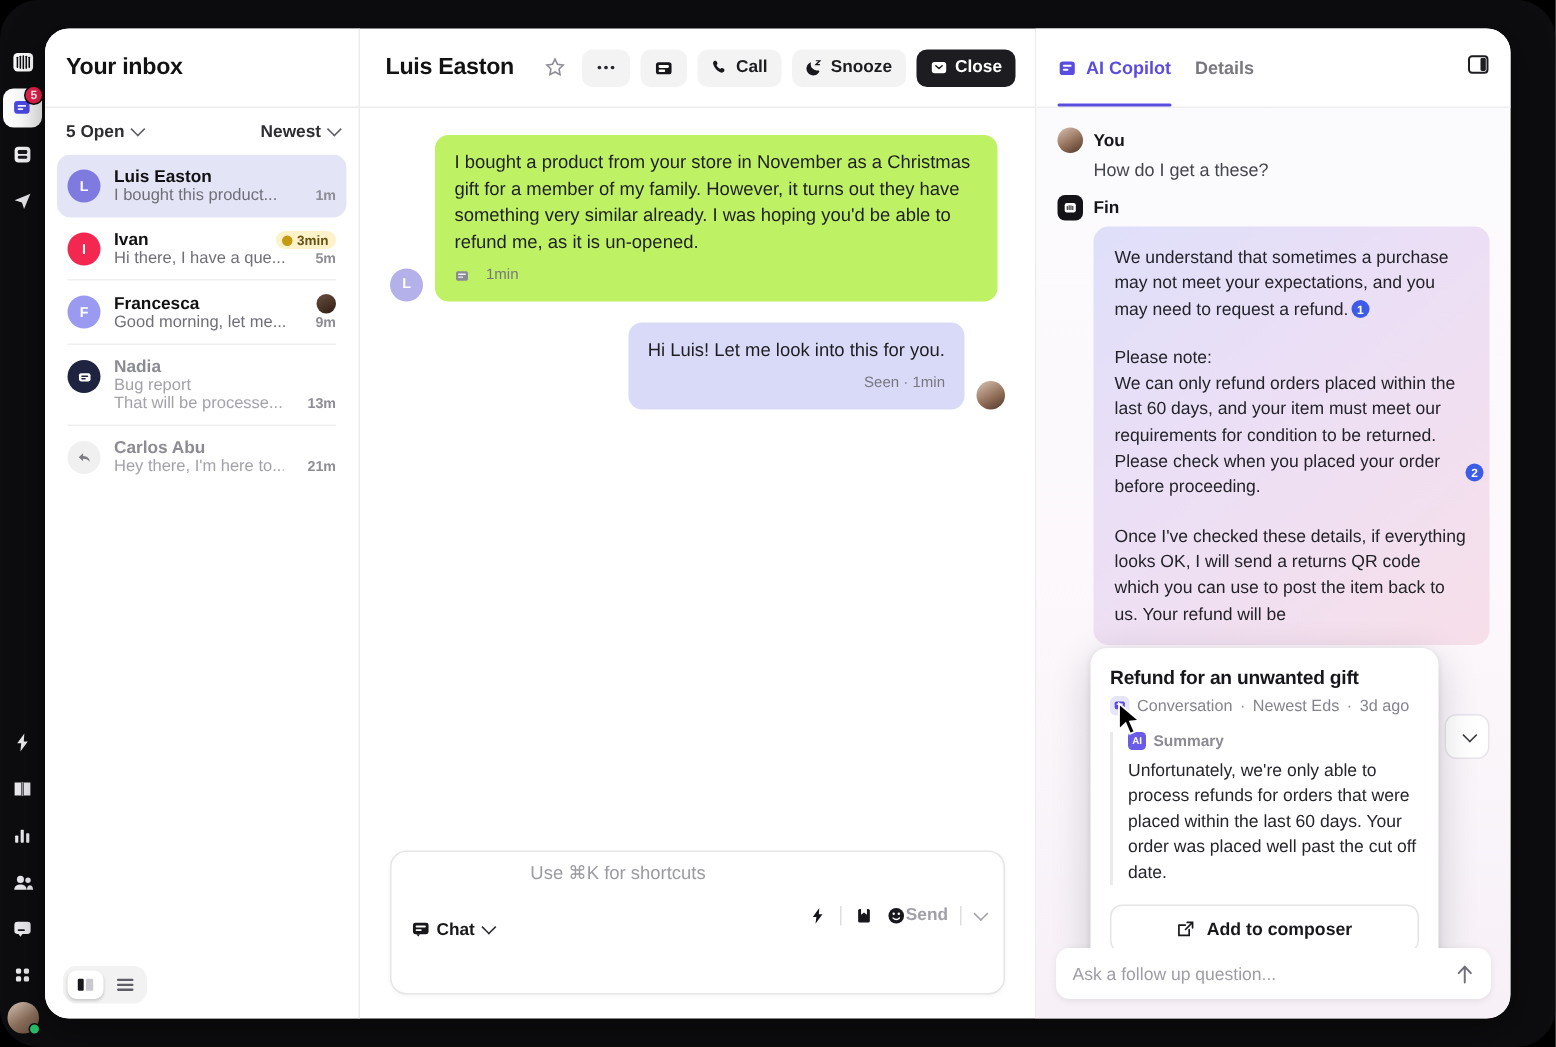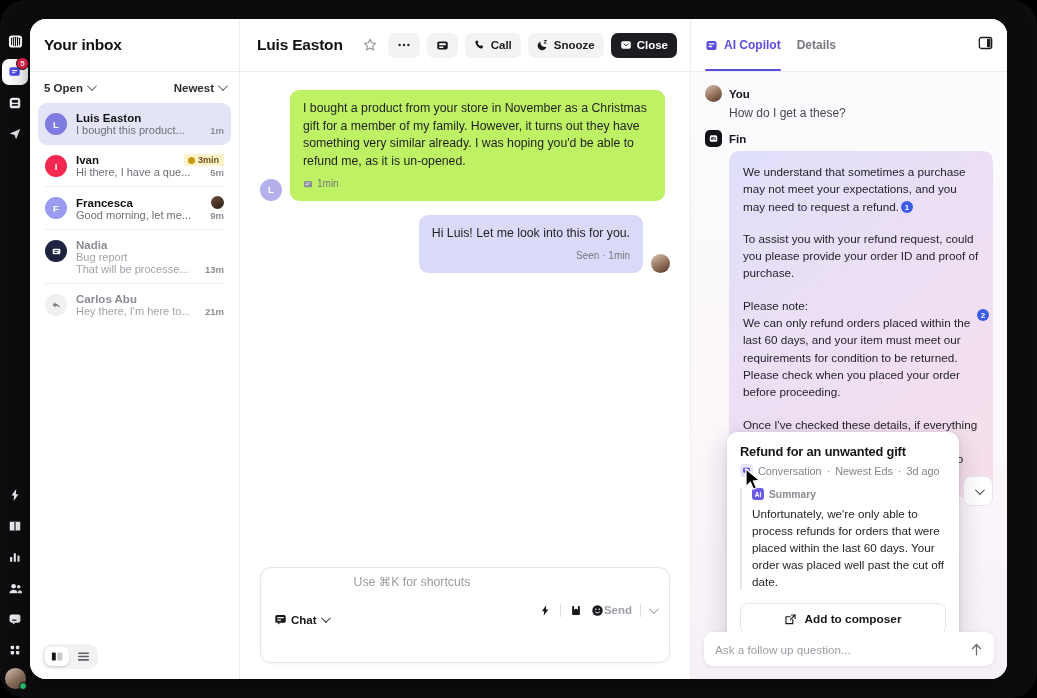--- a/index.html
+++ b/index.html
@@ -121,21 +121,21 @@
   .convo-top { display: flex; align-items: center; justify-content: space-between; }
   .convo-name { font-size: 11.5px; font-weight: bold; color: #111113; }
   .convo-name.muted { color: #8b8b93; font-weight: bold; }
   .convo-sub { font-size: 11px; color: #6f6f78; white-space: nowrap; overflow: hidden; }
   .convo-sub.dim { color: #a2a2aa; }
   .convo-line2 { display: flex; align-items: center; justify-content: space-between; gap: 16px; }
   .convo-time { font-size: 9.5px; color: #8d8d95; flex-shrink: 0; font-weight:bold; }
   .pill {
     display: inline-flex; align-items: center; gap: 3px;
     background: #fdf2c9; color: #6a5415;
-    border-radius: 1px; padding: 1px 5px 1px 4px;
+    border-radius: 6px; padding: 1px 5px 1px 4px;
     font-size: 9px; font-weight: bold;
   }
   .pill .clk { width:7px;height:7px;border-radius:50%;background:#c59a12;display:inline-block; }
   .mini-av { width: 13px; height: 13px; border-radius: 50%; background: linear-gradient(150deg,#6b4f3f,#2c1d15); }
 
   #view-toggle {
     position: absolute; left: 12px; bottom: 10px;
     display: flex; gap: 2px;
     background: #f2f2f3;
     border-radius: 9px; padding: 3px;
@@ -178,21 +178,21 @@
   .msg-row.out { justify-content: flex-end; }
   .bubble {
     border-radius: 9px;
     padding: 10px 13px 8px;
     font-size: 12.3px; line-height: 17.5px;
     color: #1f1f22;
     max-width: 375px;
   }
   .bubble.in { background: #bef264; }
   .bubble.out { background: #d9daf8; }
-  .meta { font-size: 10px; color: #77777f; margin-top: 5px; display: flex; align-items: center; gap: 4px; }
+  .meta { font-size: 10px; color: #77777f; margin-top: 5px; display: flex; align-items: center; gap: 11px; }
   .meta.right { justify-content: flex-end; }
 
   
   #composer {
     margin: 0 20px 16px;
     border: 1px solid #e6e6e7;
     border-radius: 11px;
     background: #fff;
     box-shadow: 0 1px 3px rgba(0,0,0,.05);
     height: 96px;
@@ -708,21 +708,20 @@
                   </g>
                 </svg>
             </span>
             <span class="cp-who-name">Fin</span>
           </div>
 
           <div id="fin-bubble">
             <p>
               <span>We understand that sometimes a purchase may not meet your expectations, and you may need to request a refund.</span><span class="cite">1</span>
             </p>
-            <p>To assist you with your refund request, could you please provide your order ID and proof of purchase.</p>
             <p style="white-space:pre-line">Please note:
 We can only refund orders placed within the last 60 days, and your item must meet our requirements for condition to be returned. Please check when you placed your order before proceeding.</p>
             <p>
               <span>Once I've checked these details, if everything looks OK, I will send a returns QR code which you can use to post the item back to us. Your refund will be</span>
             </p>
           </div>
 
           <div id="src-area">
             <div id="src-count">5</div>
             <div class="src-row">

